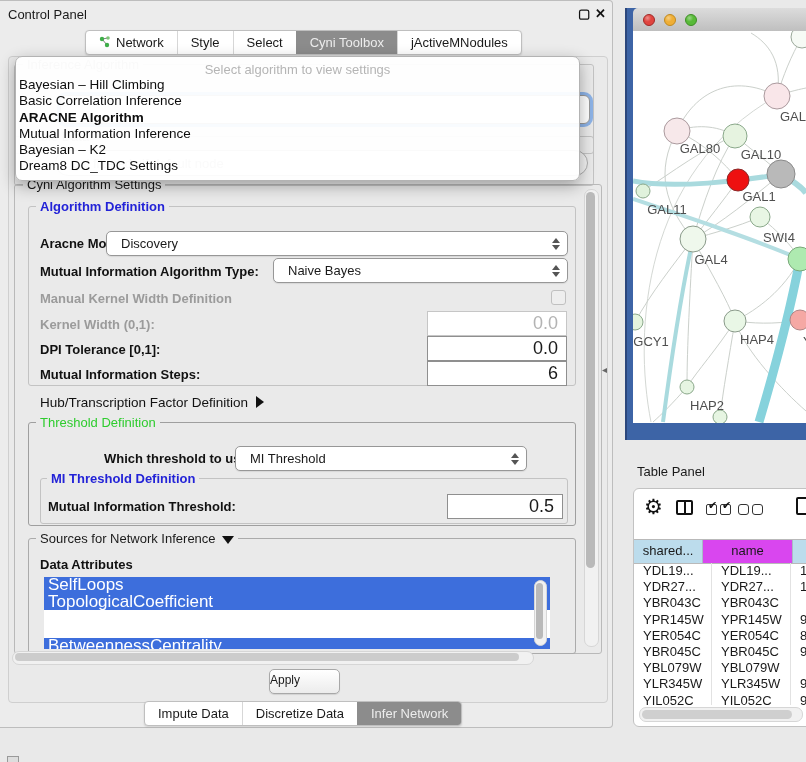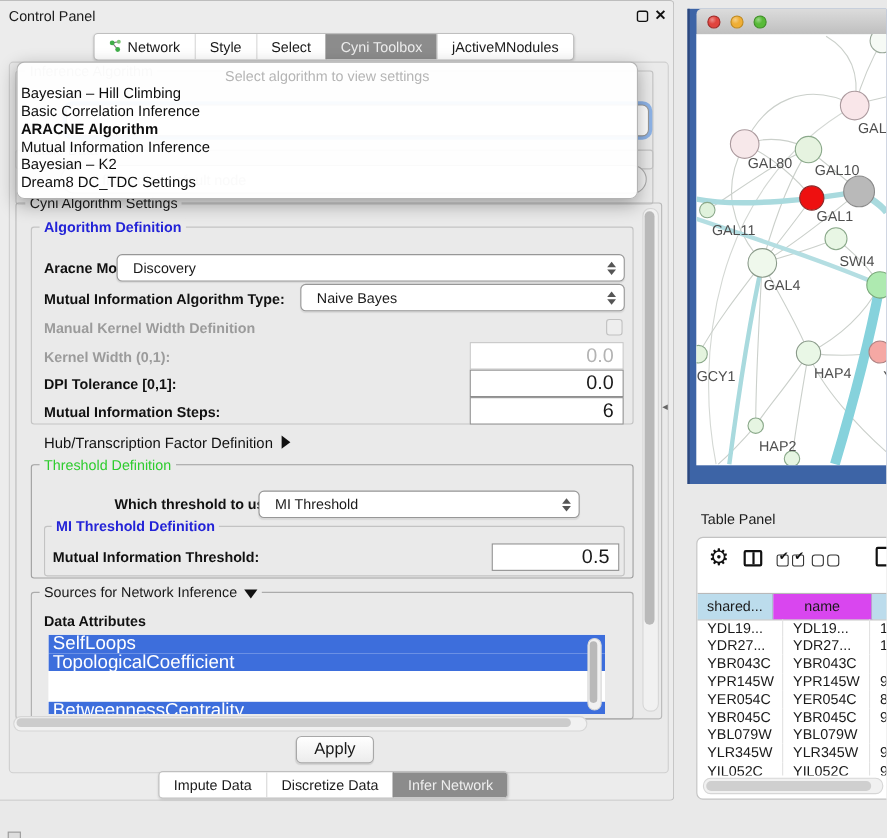--- a/index.html
+++ b/index.html
@@ -52,21 +52,21 @@
   .tri-right{display:inline-block;width:0;height:0;border-top:6px solid transparent;border-bottom:6px solid transparent;
              border-left:8px solid #111;margin-left:8px;vertical-align:-1px;}
   .tri-down-b{display:inline-block;width:0;height:0;border-left:6px solid transparent;border-right:6px solid transparent;
               border-top:8px solid #111;margin-left:6px;vertical-align:-1px;}
   .attr-list{background:#fff;overflow:hidden;}
   .attr-item{height:16.5px;line-height:16.5px;padding-left:4px;color:#fff;font-size:17px;white-space:nowrap;}
   .attr-item.sel{background:#3d6edc;}
   .sb{background:#f1f1f1;border:1px solid #d6d6d6;border-radius:7px;}
   .sb-thumb{position:absolute;background:#b9b9b9;border-radius:6px;}
   .btn{background:linear-gradient(#ffffff,#ececec);border:1px solid #a8a8a8;border-radius:5px;
-       text-align:center;line-height:21px;font-size:15px;box-shadow:0 1px 1px rgba(0,0,0,.1);}
+       line-height:21px;font-size:12px;box-shadow:0 1px 1px rgba(0,0,0,.1);}
   .collapse-arrow{font-size:10px;color:#666;}
   
   .net-frame{left:625px;top:8px;width:181px;height:432px;background:#3d64a6;border-left:2px solid #2c477c;box-sizing:border-box;}
   .net-titlebar{left:633px;top:8px;width:173px;height:23px;background:linear-gradient(#dcdcdc,#bfbfbf);
                 border-bottom:1px solid #8e8e8e;border-radius:5px 0 0 0;}
   .light{position:absolute;top:6px;width:12px;height:12px;border-radius:50%;box-sizing:border-box;}
   .net-canvas{left:633px;top:31px;width:173px;height:392px;background:#fff;overflow:hidden;}
   svg text{font-family:"Liberation Sans",sans-serif;font-size:13px;fill:#4f4f4f;}
   
   .tp-title{left:637px;top:464px;font-size:13px;color:#1a1a1a;}

